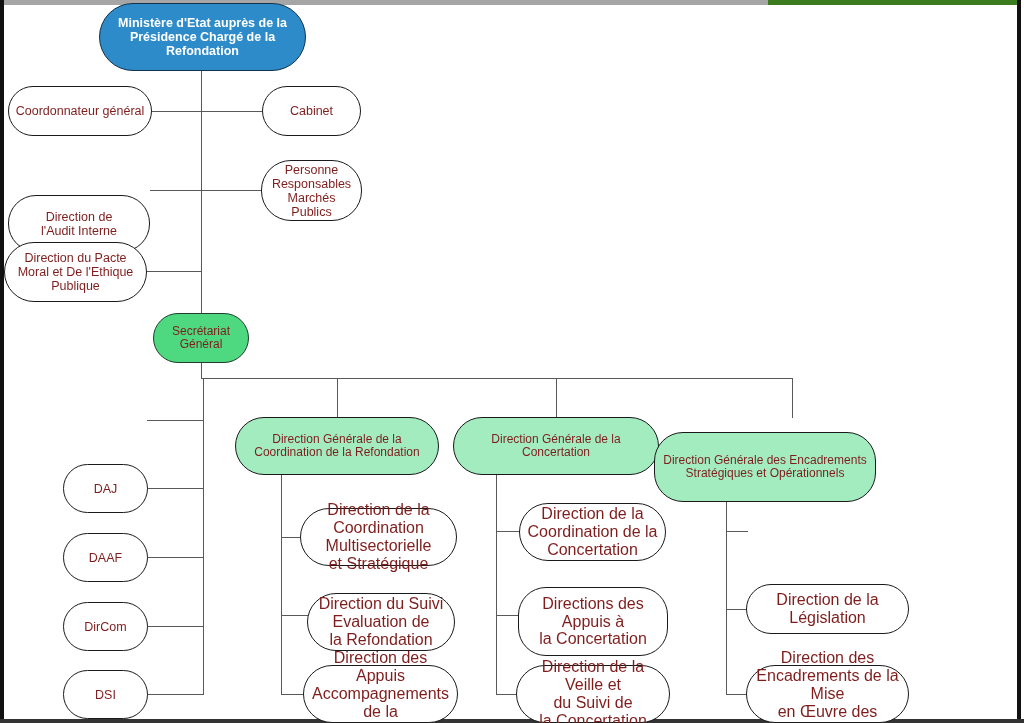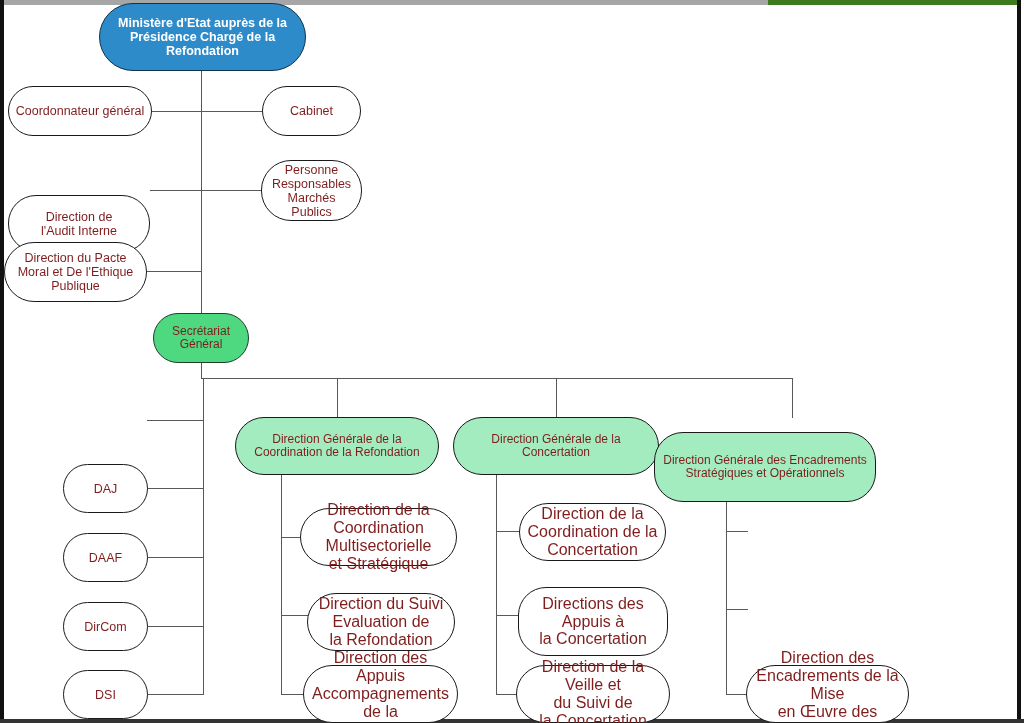--- a/index.html
+++ b/index.html
@@ -191,17 +191,18 @@
 
   <div class="node sub" style="left:519px; top:503px; width:147px; height:58px; border-radius:29px;">Direction de la
 Coordination de la
 Concertation</div>
   <div class="node sub" style="left:518px; top:587px; width:150px; height:69px; border-radius:28px;">Directions des Appuis à
 la Concertation</div>
   <div class="node sub" style="left:516px; top:665px; width:154px; height:58px; border-radius:29px;">Direction de la Veille et
 du Suivi de
 la Concertation</div>
 
+  <div class="node sub" style="left:746px; top:584px; width:163px; height:50px; border-radius:25px;">Direction de la Législation</div>
   <div class="node sub" style="left:746px; top:665px; width:163px; height:58px; border-radius:29px;">Direction des
 Encadrements de la Mise
 en Œuvre des Résolutions</div>
 
 </div>
 
 </body></html>

